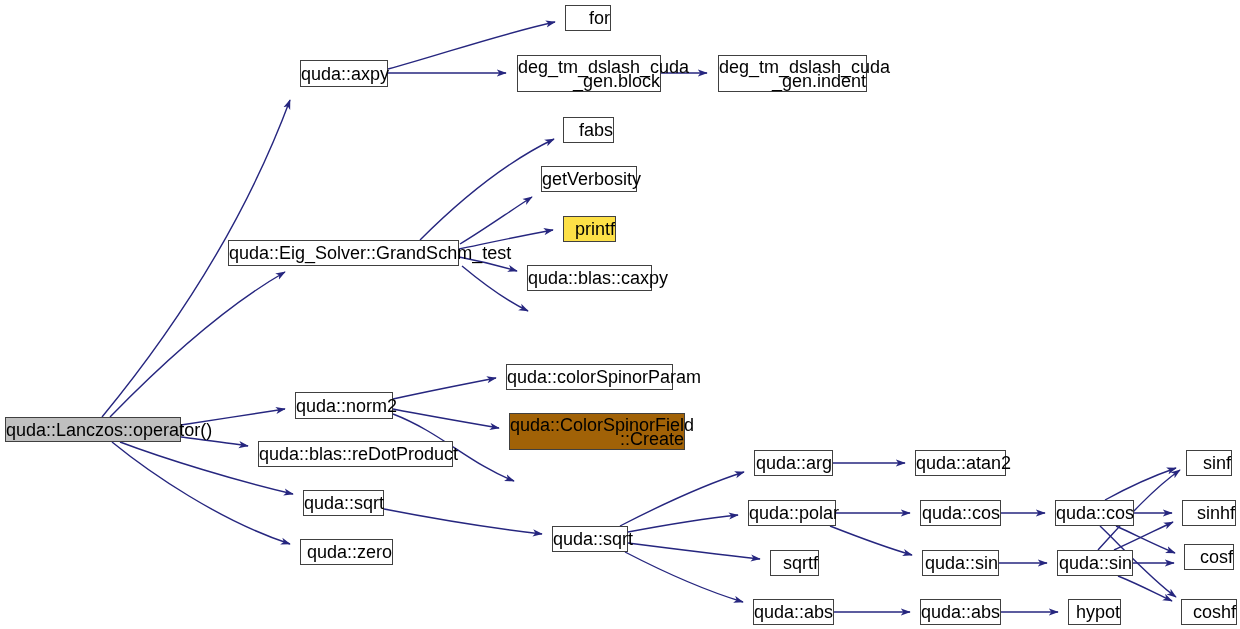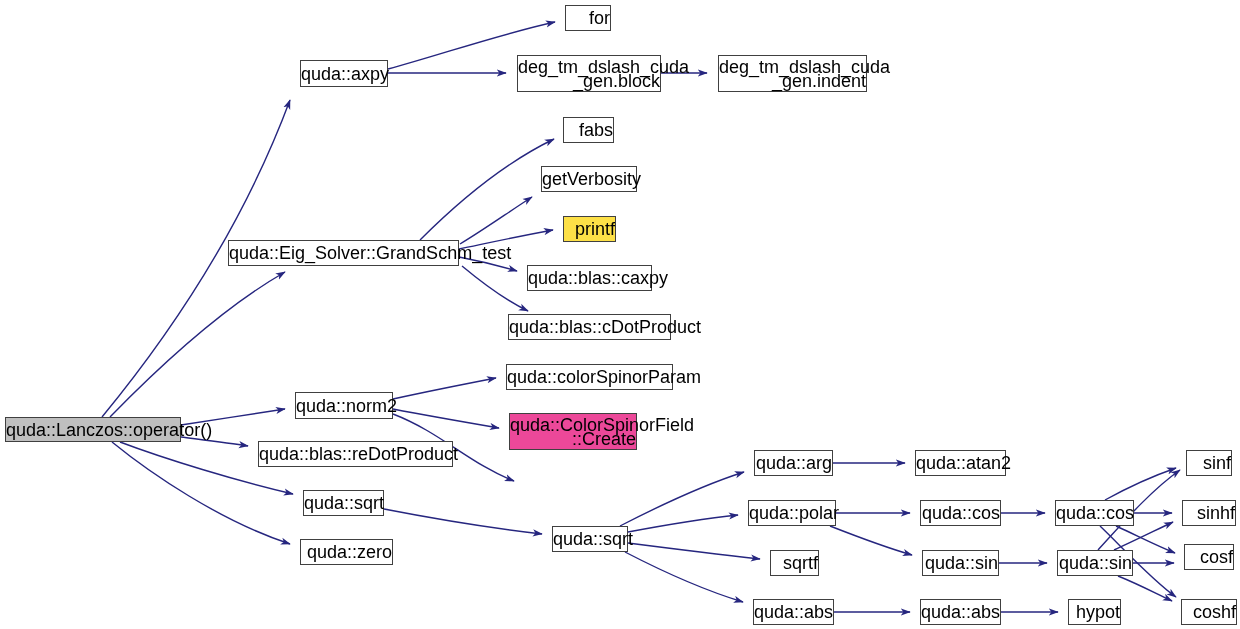--- a/index.html
+++ b/index.html
@@ -110,25 +110,24 @@
       <div class="node" style="left: 565px; top: 5px; width: 46px; height: 26px; background: rgb(255, 255, 255); border-color: rgb(64, 64, 64);"><span class="label">for</span></div>
       <div class="node" style="left: 517px; top: 55px; width: 144px; height: 37px; background: rgb(255, 255, 255); border-color: rgb(64, 64, 64);"><span class="label">deg_tm_dslash_cuda
 _gen.block</span></div>
       <div class="node" style="left: 718px; top: 55px; width: 149px; height: 37px; background: rgb(255, 255, 255); border-color: rgb(64, 64, 64);"><span class="label">deg_tm_dslash_cuda
 _gen.indent</span></div>
       <div class="node" style="left: 300px; top: 60px; width: 88px; height: 27px; background: rgb(255, 255, 255); border-color: rgb(64, 64, 64);"><span class="label">quda::axpy</span></div>
       <div class="node" style="left: 563px; top: 117px; width: 51px; height: 26px; background: rgb(255, 255, 255); border-color: rgb(64, 64, 64);"><span class="label">fabs</span></div>
       <div class="node" style="left: 541px; top: 166px; width: 96px; height: 26px; background: rgb(255, 255, 255); border-color: rgb(64, 64, 64);"><span class="label">getVerbosity</span></div>
       <div class="node" style="left: 563px; top: 216px; width: 53px; height: 26px; background: #fde047; border-color: rgb(64, 64, 64);"><span class="label">printf</span></div>
       <div class="node" style="left: 527px; top: 265px; width: 125px; height: 26px; background: rgb(255, 255, 255); border-color: rgb(64, 64, 64);"><span class="label">quda::blas::caxpy</span></div>
-      <div class="node" style="left: 508px; top: 314px; width: 163px; height: 26px; background: rgb(255, 255, 255); border-color: rgb(64, 64, 64);"><span class="label">quda::blas::cDotProduct</span></div>
       <div class="node" style="left: 506px; top: 364px; width: 167px; height: 26px; background: rgb(255, 255, 255); border-color: rgb(64, 64, 64);"><span class="label">quda::colorSpinorParam</span></div>
       <div class="node" style="left: 228px; top: 240px; width: 231px; height: 26px; background: rgb(255, 255, 255); border-color: rgb(64, 64, 64);"><span class="label">quda::Eig_Solver::GrandSchm_test</span></div>
       <div class="node" style="left: 295px; top: 392px; width: 98px; height: 27px; background: rgb(255, 255, 255); border-color: rgb(64, 64, 64);"><span class="label">quda::norm2</span></div>
-      <div class="node" style="left: 509px; top: 413px; width: 128px; height: 37px; background: #ec4899; border-color: rgb(64, 64, 64);"><span class="label">quda::ColorSpinorField
+      <div class="node" style="left: 509px; top: 413px; width: 176px; height: 37px; background: #a16207; border-color: rgb(64, 64, 64);"><span class="label">quda::ColorSpinorField
 ::Create</span></div>
       <div class="node highlight" style="left: 5px; top: 417px; width: 176px; height: 25px; background: rgb(191, 191, 191); border-color: rgb(64, 64, 64);"><span class="label">quda::Lanczos::operator()</span></div>
       <div class="node" style="left: 258px; top: 441px; width: 195px; height: 26px; background: rgb(255, 255, 255); border-color: rgb(64, 64, 64);"><span class="label">quda::blas::reDotProduct</span></div>
       <div class="node" style="left: 303px; top: 490px; width: 81px; height: 26px; background: rgb(255, 255, 255); border-color: rgb(64, 64, 64);"><span class="label">quda::sqrt</span></div>
       <div class="node" style="left: 552px; top: 526px; width: 76px; height: 26px; background: rgb(255, 255, 255); border-color: rgb(64, 64, 64);"><span class="label">quda::sqrt</span></div>
       <div class="node" style="left: 300px; top: 539px; width: 93px; height: 26px; background: rgb(255, 255, 255); border-color: rgb(64, 64, 64);"><span class="label">quda::zero</span></div>
       <div class="node" style="left: 754px; top: 450px; width: 79px; height: 26px; background: rgb(255, 255, 255); border-color: rgb(64, 64, 64);"><span class="label">quda::arg</span></div>
       <div class="node" style="left: 748px; top: 500px; width: 88px; height: 26px; background: rgb(255, 255, 255); border-color: rgb(64, 64, 64);"><span class="label">quda::polar</span></div>
       <div class="node" style="left: 770px; top: 550px; width: 49px; height: 26px; background: rgb(255, 255, 255); border-color: rgb(64, 64, 64);"><span class="label">sqrtf</span></div>
       <div class="node" style="left: 753px; top: 599px; width: 81px; height: 26px; background: rgb(255, 255, 255); border-color: rgb(64, 64, 64);"><span class="label">quda::abs</span></div>

